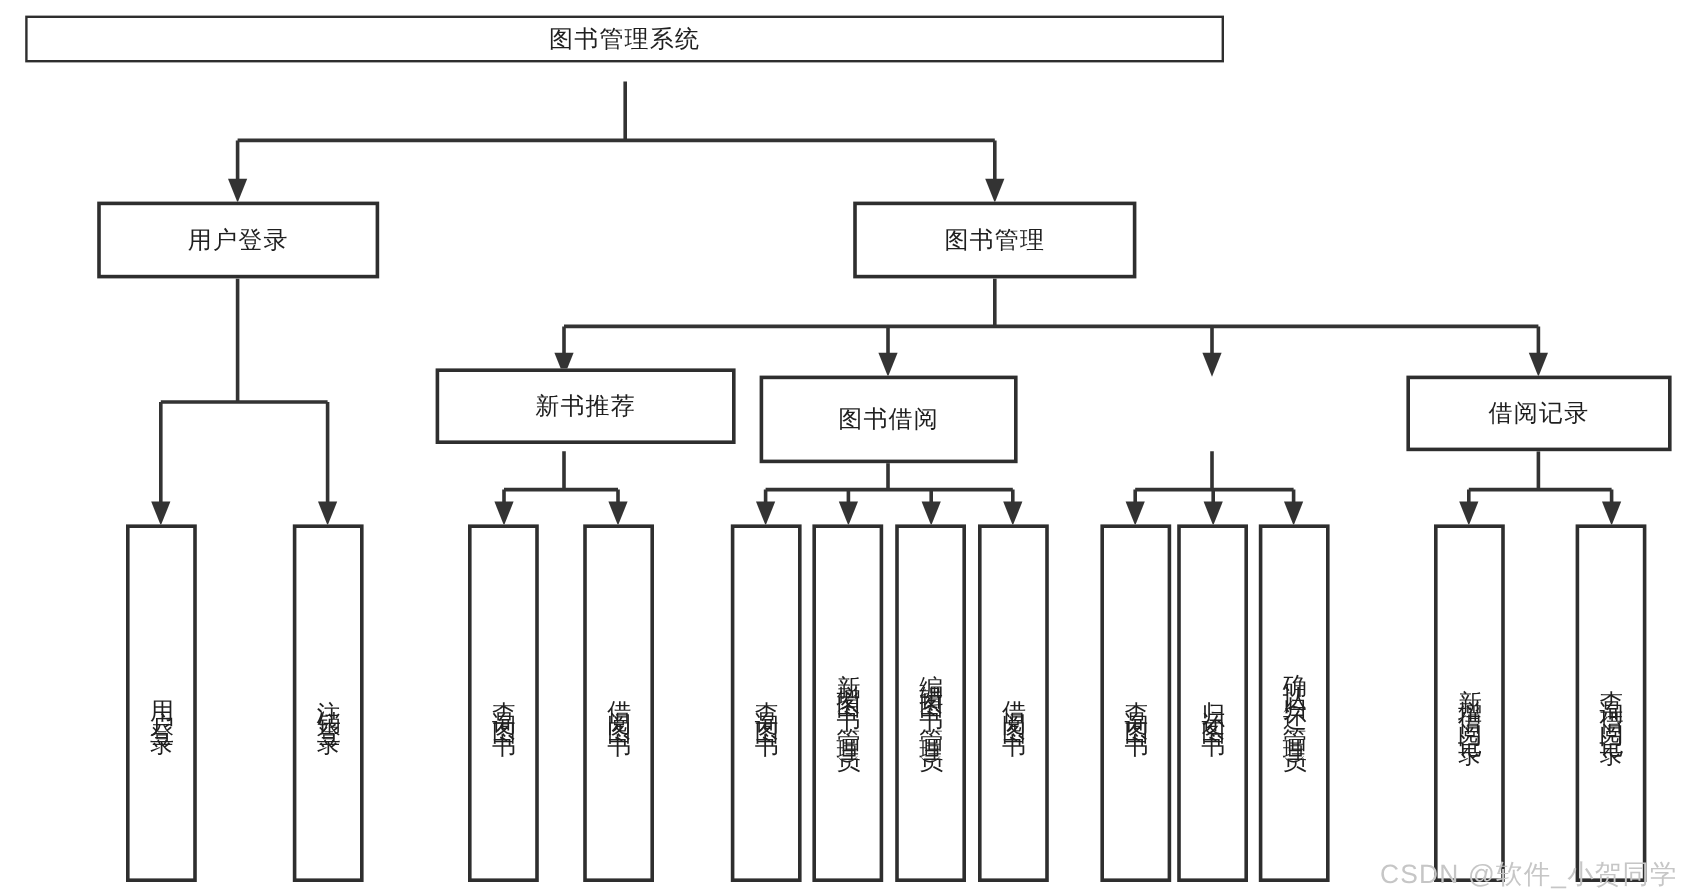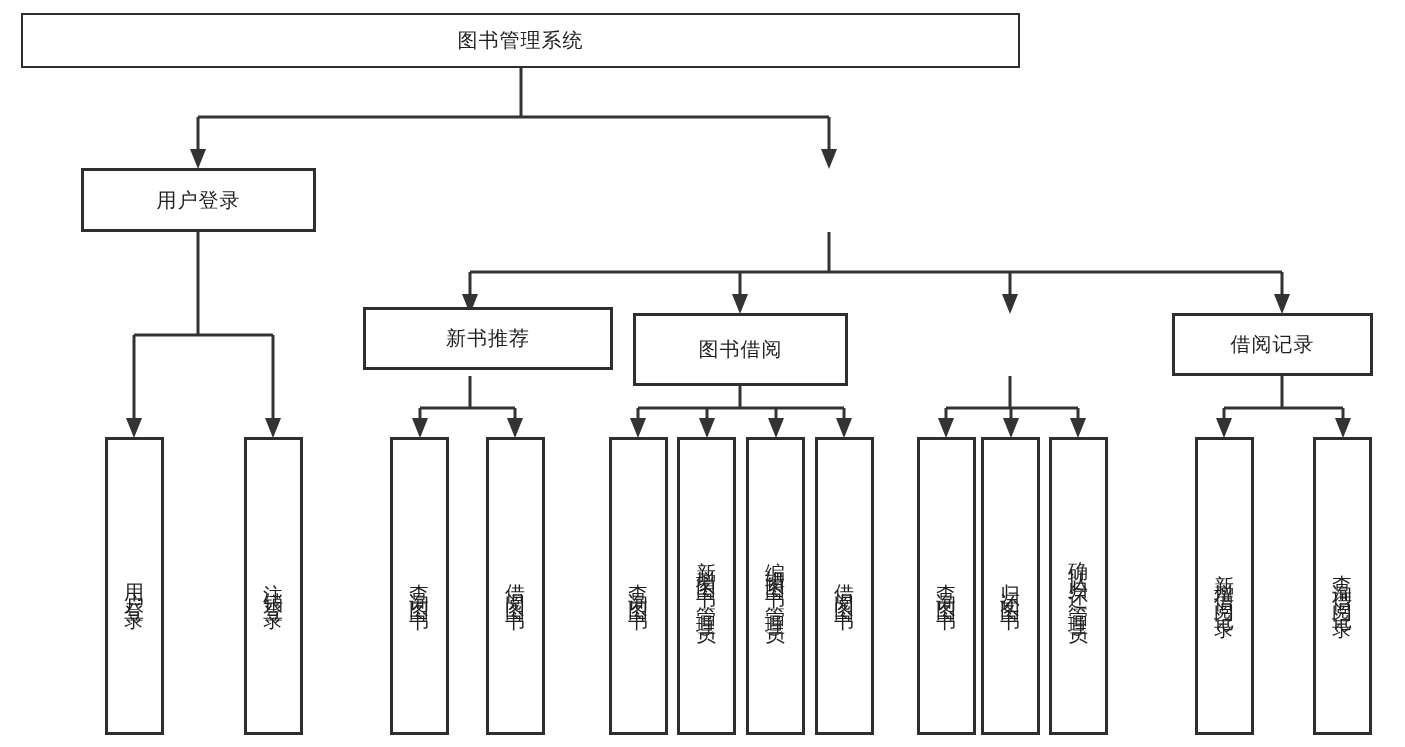--- a/index.html
+++ b/index.html
@@ -79,27 +79,28 @@
       <polygon points="699,418 715,418 707,438" fill="#333333"></polygon>
       <polygon points="768,418 784,418 776,438" fill="#333333"></polygon>
       <polygon points="836,418 852,418 844,438" fill="#333333"></polygon>
       <polygon points="938,418 954,418 946,438" fill="#333333"></polygon>
       <polygon points="1003,418 1019,418 1011,438" fill="#333333"></polygon>
       <polygon points="1070,418 1086,418 1078,438" fill="#333333"></polygon>
       <polygon points="1216,418 1232,418 1224,438" fill="#333333"></polygon>
       <polygon points="1335,418 1351,418 1343,438" fill="#333333"></polygon>
     </svg>
 
-  <div class="node hbox root-box" style="left:21px; top:13px; width:999px; height:55px;">图书管理系统</div>
+  <div class="node hbox root-box" style="left:21px; top:13px; width:999px; height:39px;">图书管理系统</div>
 
   <div class="node hbox" style="left:81px; top:168px; width:235px; height:64px;">用户登录</div>
+  <div class="node hbox" style="left:711px; top:168px; width:236px; height:64px;">图书管理</div>
 
   <div class="node hbox" style="left:363px; top:307px; width:250px; height:63px;">新书推荐</div>
   <div class="node hbox" style="left:633px; top:313px; width:215px; height:73px;">图书借阅</div>
-  <div class="node hbox" style="left:1172px; top:313px; width:201px; height:63px;">借阅记录</div>
+  <div class="node hbox" style="left:1172px; top:313px; width:221px; height:63px;">借阅记录</div>
 
   <div class="node vbox" style="left:105px; top:437px; width:59px; height:298px;">
     <span>用户登录</span>
   </div>
   <div class="node vbox" style="left:244px; top:437px; width:59px; height:298px;">
     <span>注销登录</span>
   </div>
 
   <div class="node vbox" style="left:390px; top:437px; width:59px; height:298px;">
     <span>查询图书</span>
@@ -131,13 +132,14 @@
     <span>确认归还（管理员）</span>
   </div>
 
   <div class="node vbox" style="left:1195px; top:437px; width:59px; height:298px;">
     <span>新增借阅记录</span>
   </div>
   <div class="node vbox" style="left:1313px; top:437px; width:59px; height:298px;">
     <span>查询借阅记录</span>
   </div>
 
+  <div class="watermark">CSDN @软件_小贺同学</div>
 </div>
 
 </body></html>

